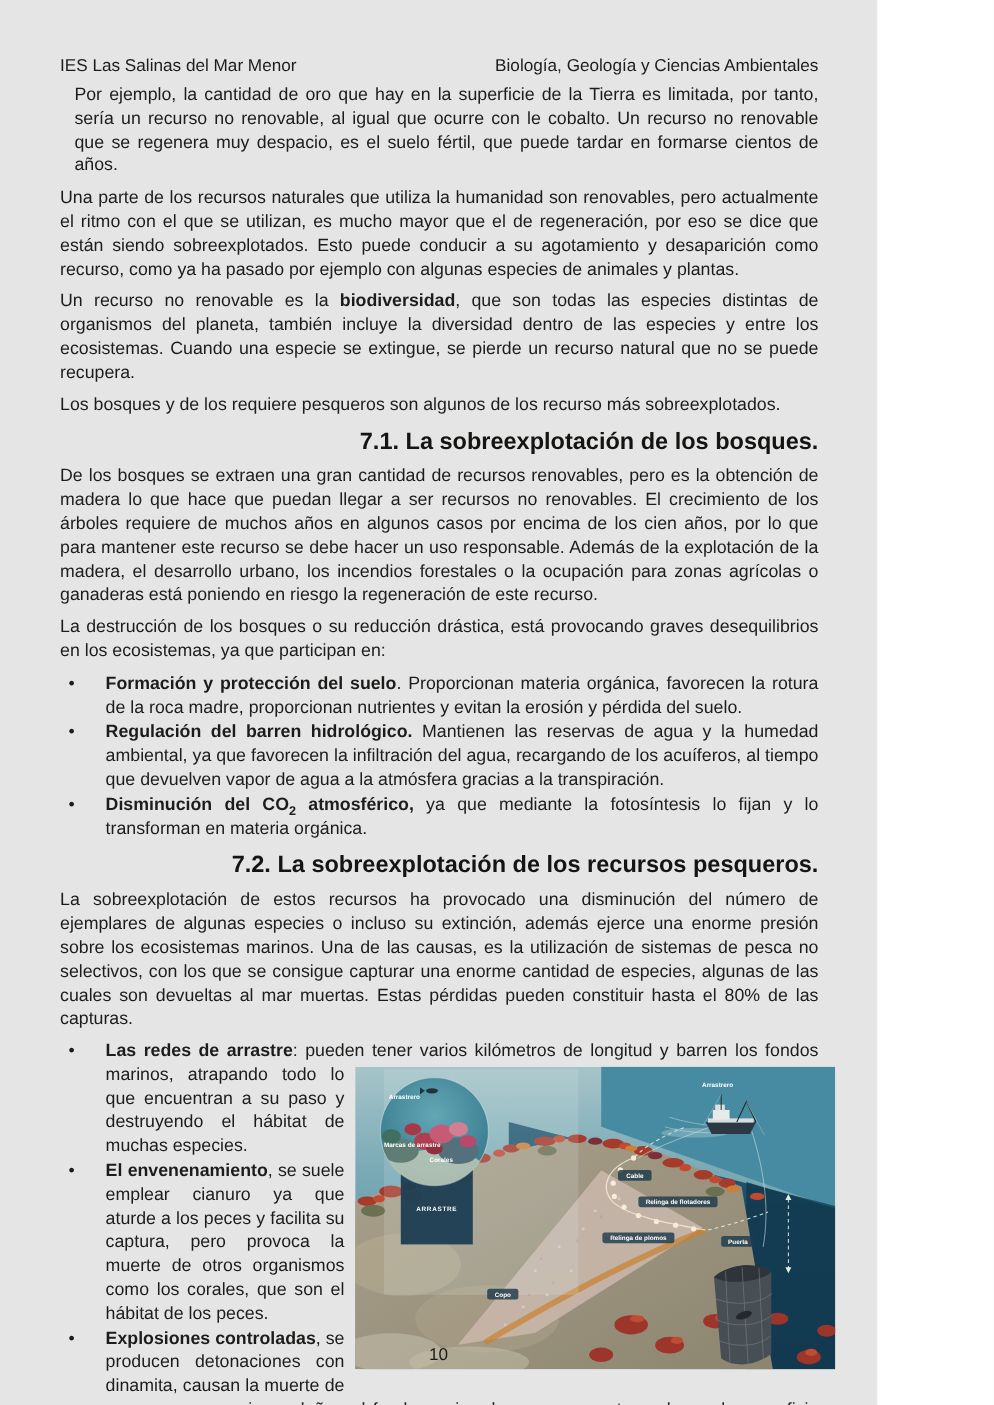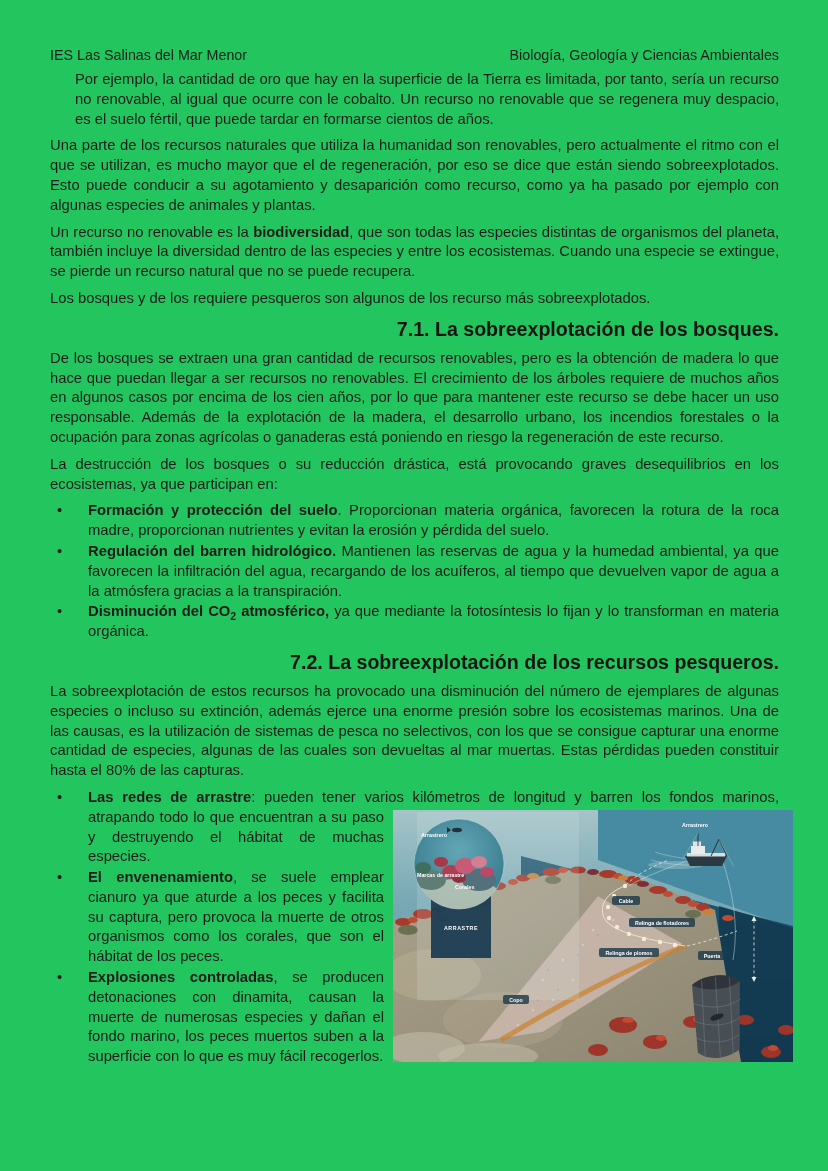--- a/index.html
+++ b/index.html
@@ -1,24 +1,24 @@
 <!DOCTYPE html>
 <html><head>
 <meta charset="utf-8">
 <style>
   html,body{margin:0;padding:0;background:#ffffff;}
   .page{
-    width:828px;height:1171px;background:#22c55e;position:relative;overflow:hidden;
+    width:731px;height:1171px;background:#e5e5e5;position:relative;overflow:hidden;
     box-sizing:border-box;padding:47px 49px 0 50px;
     font-family:"Liberation Sans",sans-serif;font-size:14.8px;line-height:19.8px;color:#1c1c1a;
   }
   .hdr{display:flex;justify-content:space-between;font-size:14.3px;line-height:17px;margin-bottom:6px;}
   p{margin:0 0 7px 0;}
   .just{text-align:justify;}
-  .indent{margin-left:25px;}
+  .indent{margin-left:12px;}
   h2{font-size:19.6px;line-height:23px;margin:9px 0 8px 0;color:#141412;font-weight:bold;text-align:right;}
   .blist{margin:0 0 7px 0;}
   .bullet{padding-left:38px;text-indent:-31px;margin-bottom:1px;}
   .mk{display:inline-block;width:31px;text-indent:0;}
   sub{font-size:10.5px;line-height:0;}
   .fl-sp{float:right;width:0;height:22px;}
   .fl-fig{float:right;clear:right;width:400px;height:252px;margin:0 -14px 6px 9px;}
   .fl-fig svg{display:block;width:400px;height:252px;font-family:"Liberation Sans",sans-serif;}
   .footer{position:absolute;left:0;right:0;top:1120px;text-align:center;font-size:14.3px;}
   svg .lbl{fill:#ffffff;font-weight:bold;font-size:5.3px;}
@@ -272,14 +272,15 @@
           <rect class="pill" x="110" y="185" width="26" height="9" rx="2"></rect>
           <text class="lbl" x="123" y="191.5" text-anchor="middle">Copo</text>
         </g>
       </svg>
         </span><span class="mk">•</span><b>Las redes de arrastre</b><span>: pueden tener varios kilómetros de longitud y barren los fondos marinos, atrapando todo lo que encuentran a su paso y destruyendo el hábitat de muchas especies.</span>
     </div>
     <div class="bullet just"><span class="mk">•</span><b>El envenenamiento</b><span>, se suele emplear cianuro ya que aturde a los peces y facilita su captura, pero provoca la muerte de otros organismos como los corales, que son el hábitat de los peces.</span></div>
     <div class="bullet just"><span class="mk">•</span><b>Explosiones controladas</b><span>, se producen detonaciones con dinamita, causan la muerte de numerosas especies y dañan el fondo marino, los peces muertos suben a la superficie con lo que es muy fácil recogerlos.</span></div>
   </div>
 
+  <div class="footer">10</div>
 
 </div>
 
 </body></html>

